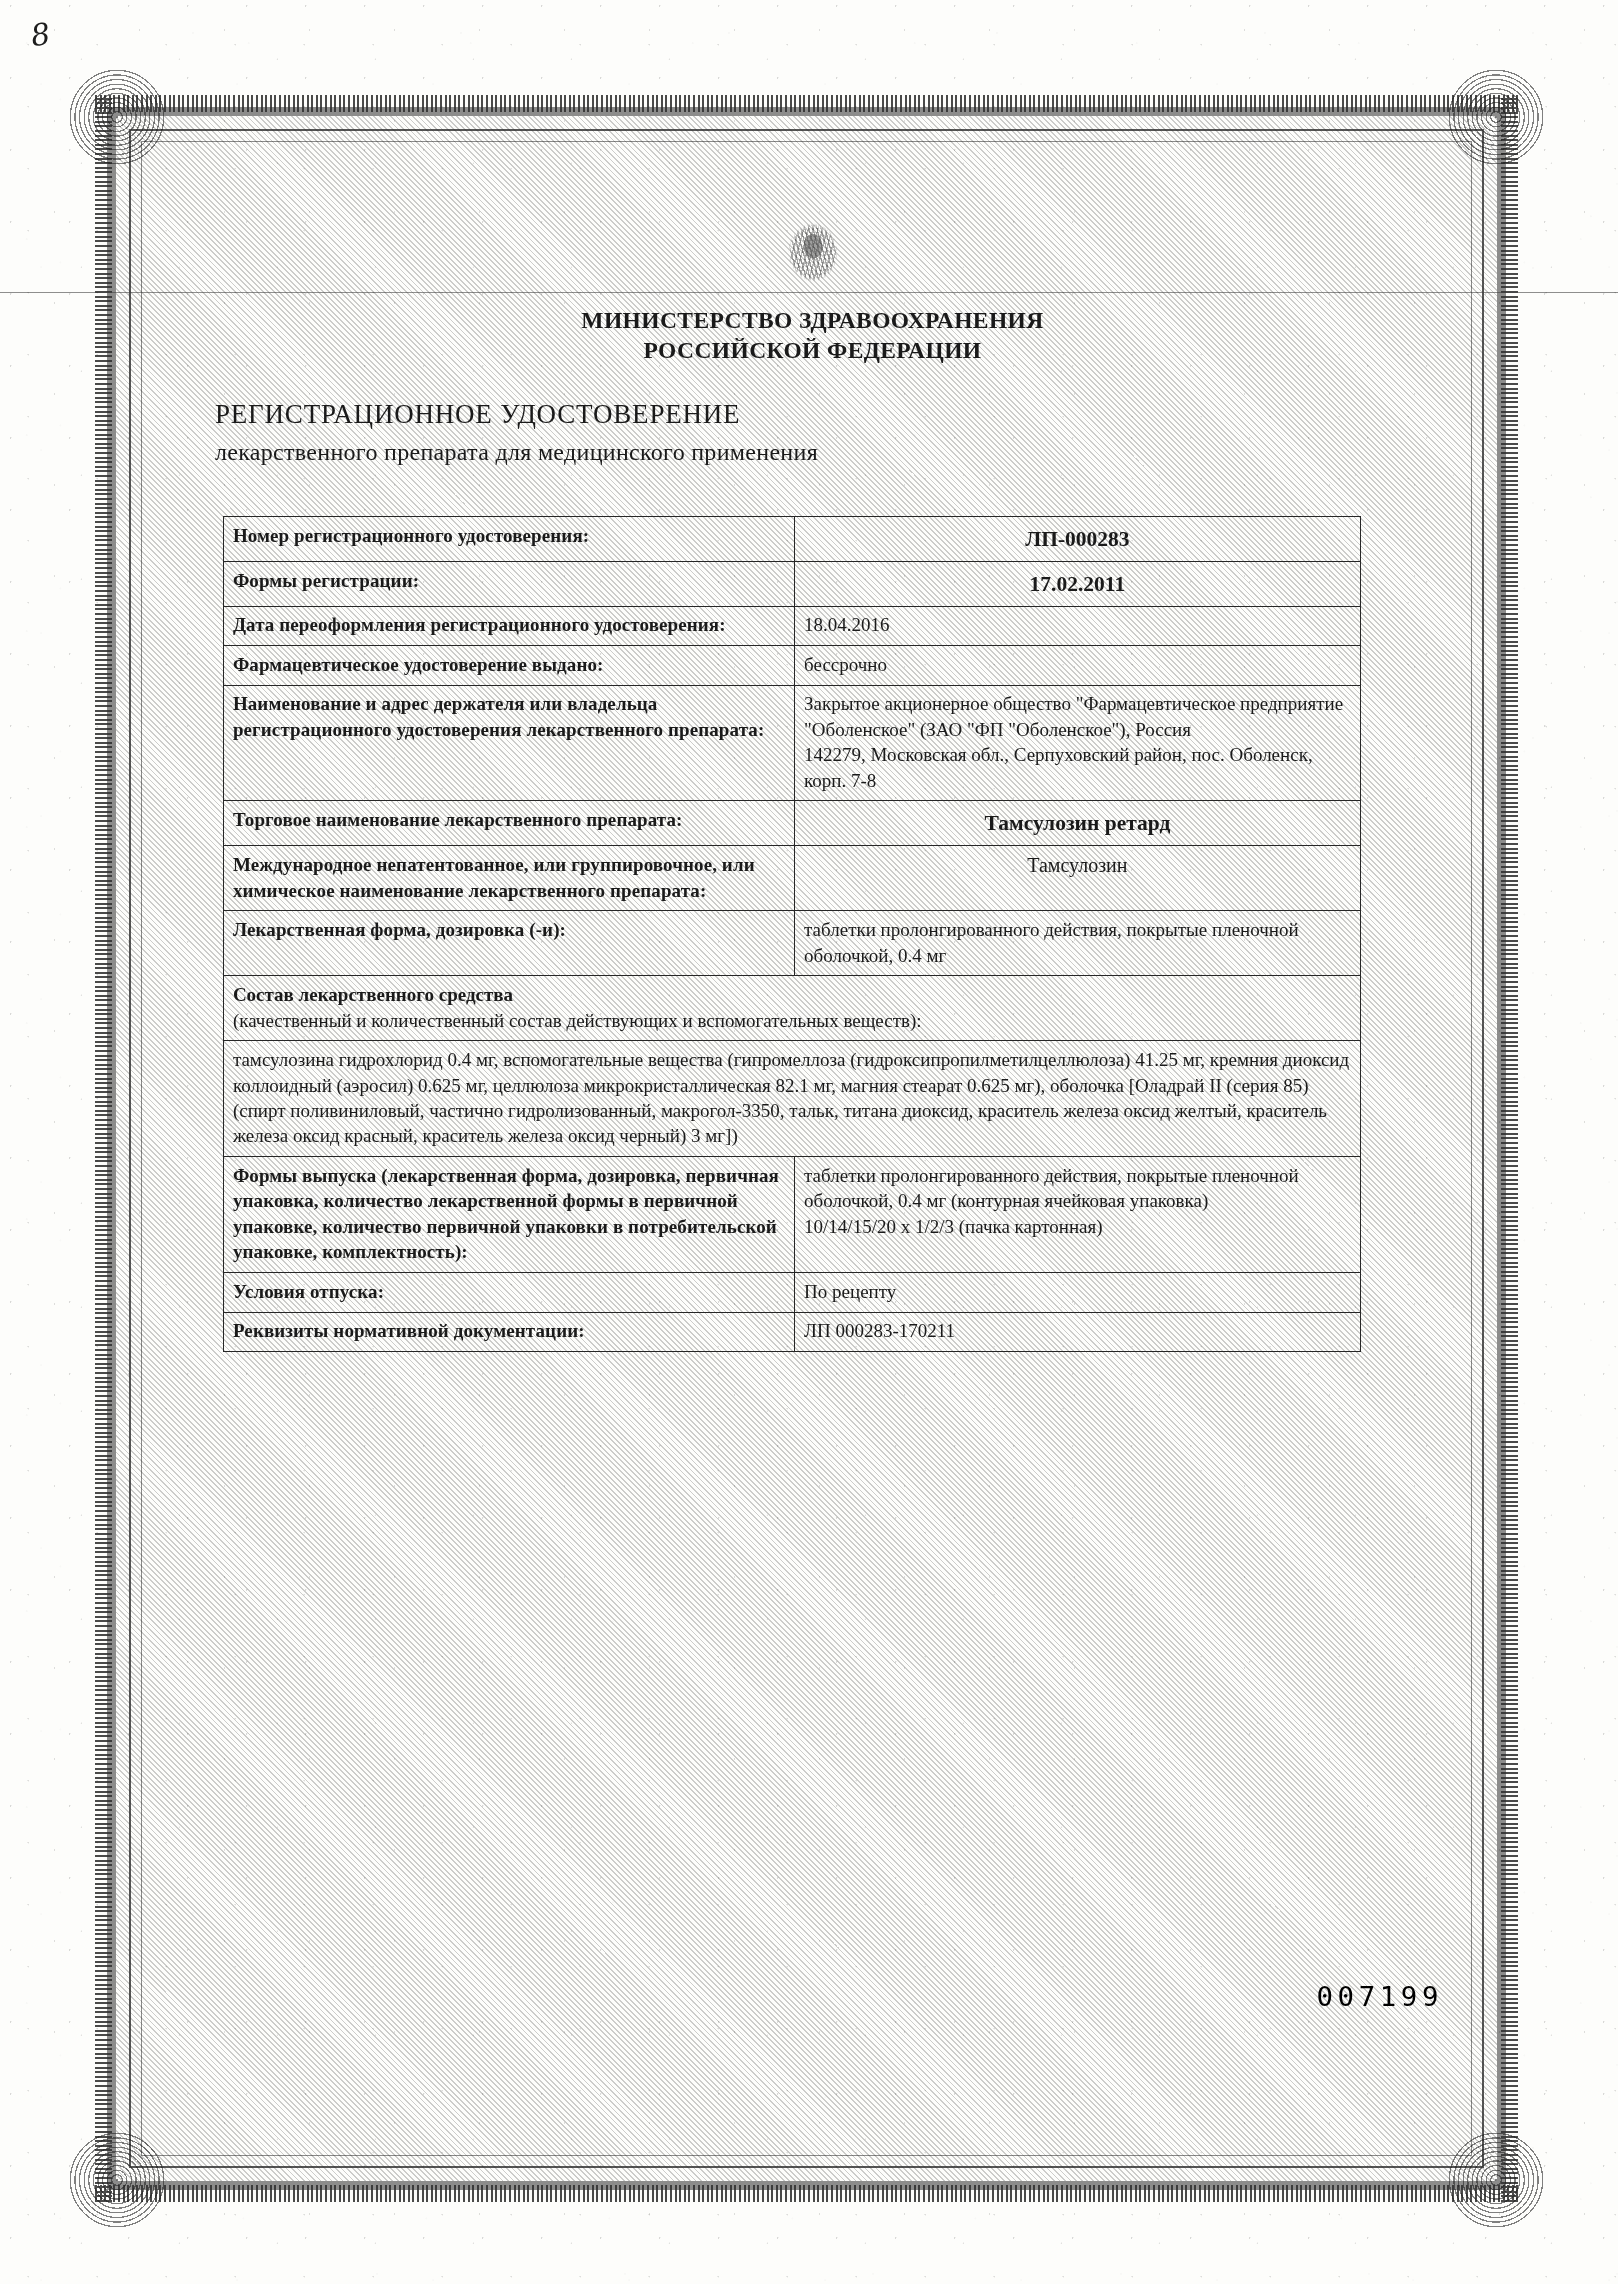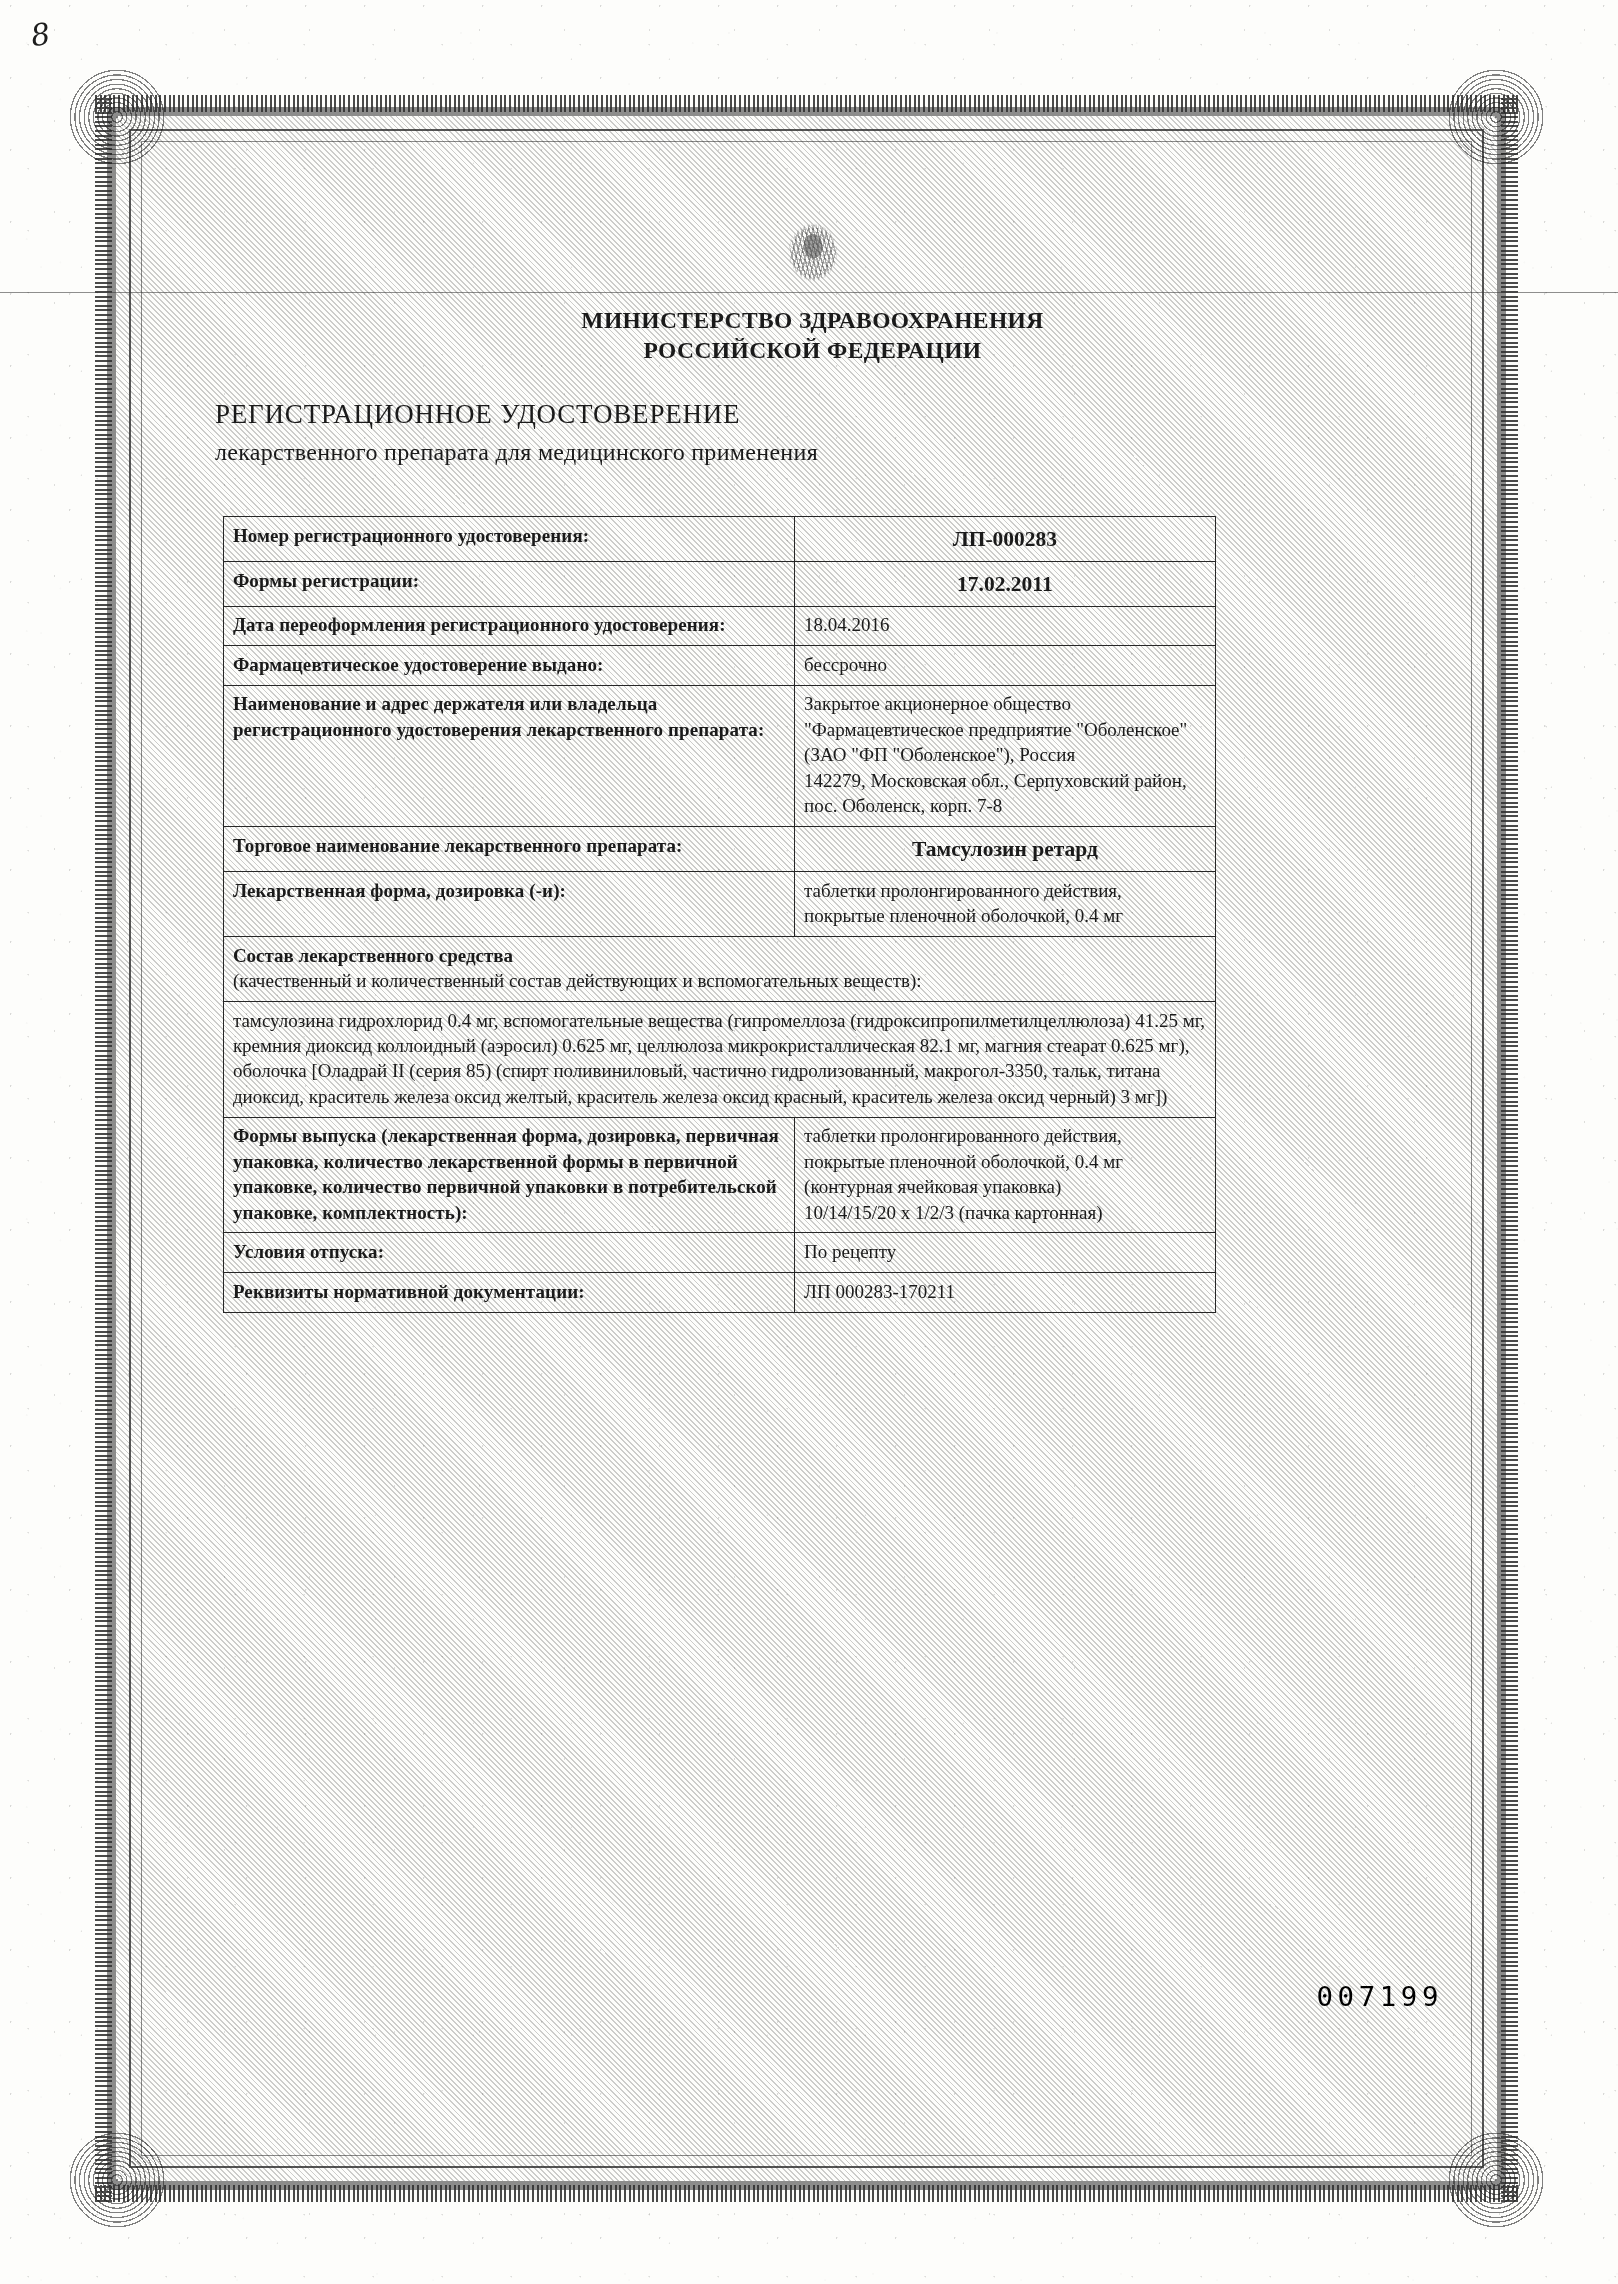--- a/index.html
+++ b/index.html
@@ -151,21 +151,21 @@
   .sub-title {
     text-align: left;
     font-size: 24px;
     margin-top: 9.1px;
     letter-spacing: 0.3px;
   }
 
   
   table.reg {
     margin-top: 50px;
-    width: 993px;
+    width: 1138px;
     margin-left: 7.8px;
     border-collapse: collapse;
     table-layout: fixed;
     padding-left: 44px;
   }
   table.reg td {
     border: 1.3px solid #262626;
     padding: 5.9px 9.1px 7.2px 9.1px;
     vertical-align: top;
     font-size: 19px;
@@ -280,20 +280,24 @@
         <tr>
           <td class="lbl">Наименование и адрес держателя или владельца регистрационного удостоверения лекарственного препарата:</td>
           <td class="val" style="white-space: pre-line;">Закрытое акционерное общество "Фармацевтическое предприятие "Оболенское" (ЗАО "ФП "Оболенское"), Россия
 142279, Московская обл., Серпуховский район, пос. Оболенск, корп. 7-8</td>
         </tr>
         <tr>
           <td class="lbl">Торговое наименование лекарственного препарата:</td>
           <td class="val center">Тамсулозин ретард</td>
         </tr>
         <tr>
+          <td class="lbl">Международное непатентованное, или группировочное, или химическое наименование лекарственного препарата:</td>
+          <td class="val center-nb">Тамсулозин</td>
+        </tr>
+        <tr>
           <td class="lbl">Лекарственная форма, дозировка (-и):</td>
           <td class="val">таблетки пролонгированного действия, покрытые пленочной оболочкой, 0.4 мг</td>
         </tr>
         <tr>
           <td class="full" colspan="2">
             <span>Состав лекарственного средства</span><br>
             <span class="light">(качественный и количественный состав действующих и вспомогательных веществ):</span>
           </td>
         </tr>
         <tr>

